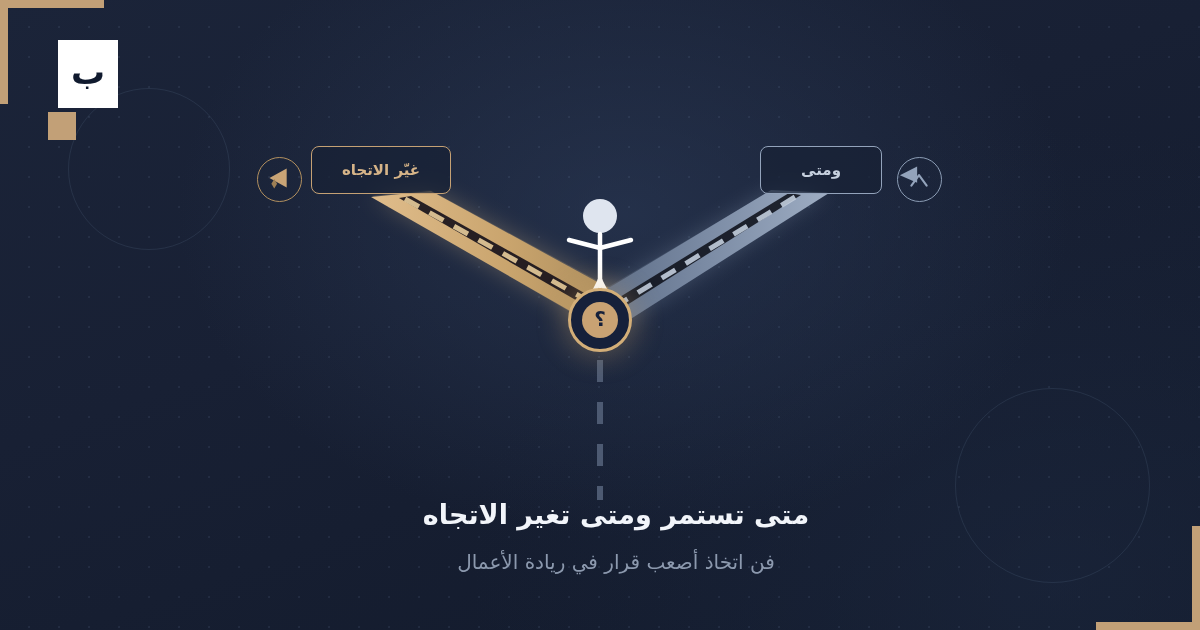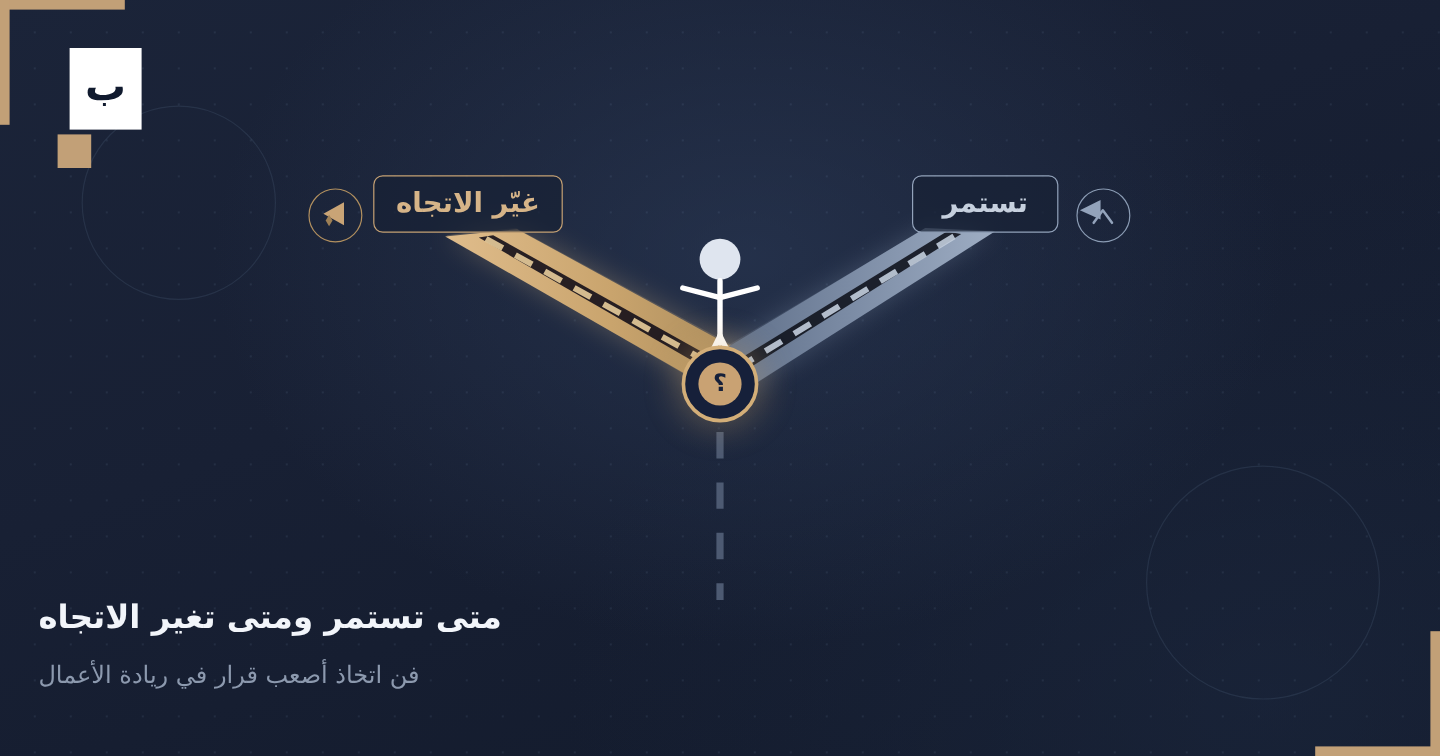--- a/index.html
+++ b/index.html
@@ -101,21 +101,21 @@
     transform: translateY(-1px);
   }
 
   
   .label-box {
     position: absolute;
     display: flex; align-items: center; justify-content: center;
     border-radius: 8px;
     padding: 0 18px;
     height: 48px;
-    font-size: 23px;
+    font-size: 15px;
     font-weight: 700;
     letter-spacing: .2px;
     background: rgba(24,33,53,0.72);
     white-space: nowrap;
   }
   .label-box.gold {
     left: 311px; top: 146px; min-width: 140px;
     border: 1.6px solid #c5a174;
     color: #d6b488;
   }
@@ -131,21 +131,21 @@
     width: 45px; height: 45px;
     border-radius: 50%;
   }
   .badge.gold { left: 257px; top: 157px; border: 1.6px solid #b2905f; }
   .badge.slate { left: 897px; top: 157px; border: 1.6px solid #8b9cb4; }
 
   
   .headline {
     position: absolute;
     left: 0; right: 0; top: 498px;
-    text-align: left;
+    text-align: center;
     padding-left: 32px;
   }
   .headline .title {
     color: #f2f5fa;
     font-size: 27px;
     font-weight: 700;
     line-height: 1.25;
     margin: 0;
     letter-spacing: 0px;
   }
@@ -252,21 +252,21 @@
 
   <svg class="badge slate" viewBox="0 0 45 45">
     <polygon points="20,9 20,26 2,18" fill="#93a3bb"></polygon>
     <polyline points="14,29 22,18 30,29" fill="none" stroke="#93a3bb" stroke-width="2.2" stroke-linecap="round" stroke-linejoin="round"></polyline>
   </svg>
 
   <div class="label-box gold">
     <span>غيّر الاتجاه</span>
   </div>
   <div class="label-box slate">
-    <span>تستمر</span>
+    <span>ومتى</span>
   </div>
 
   <div class="headline">
     <h1 class="title">متى تستمر ومتى تغير الاتجاه</h1>
     <p class="subtitle">فن اتخاذ أصعب قرار في ريادة الأعمال</p>
   </div>
 
 </div>
 
 </body></html>

